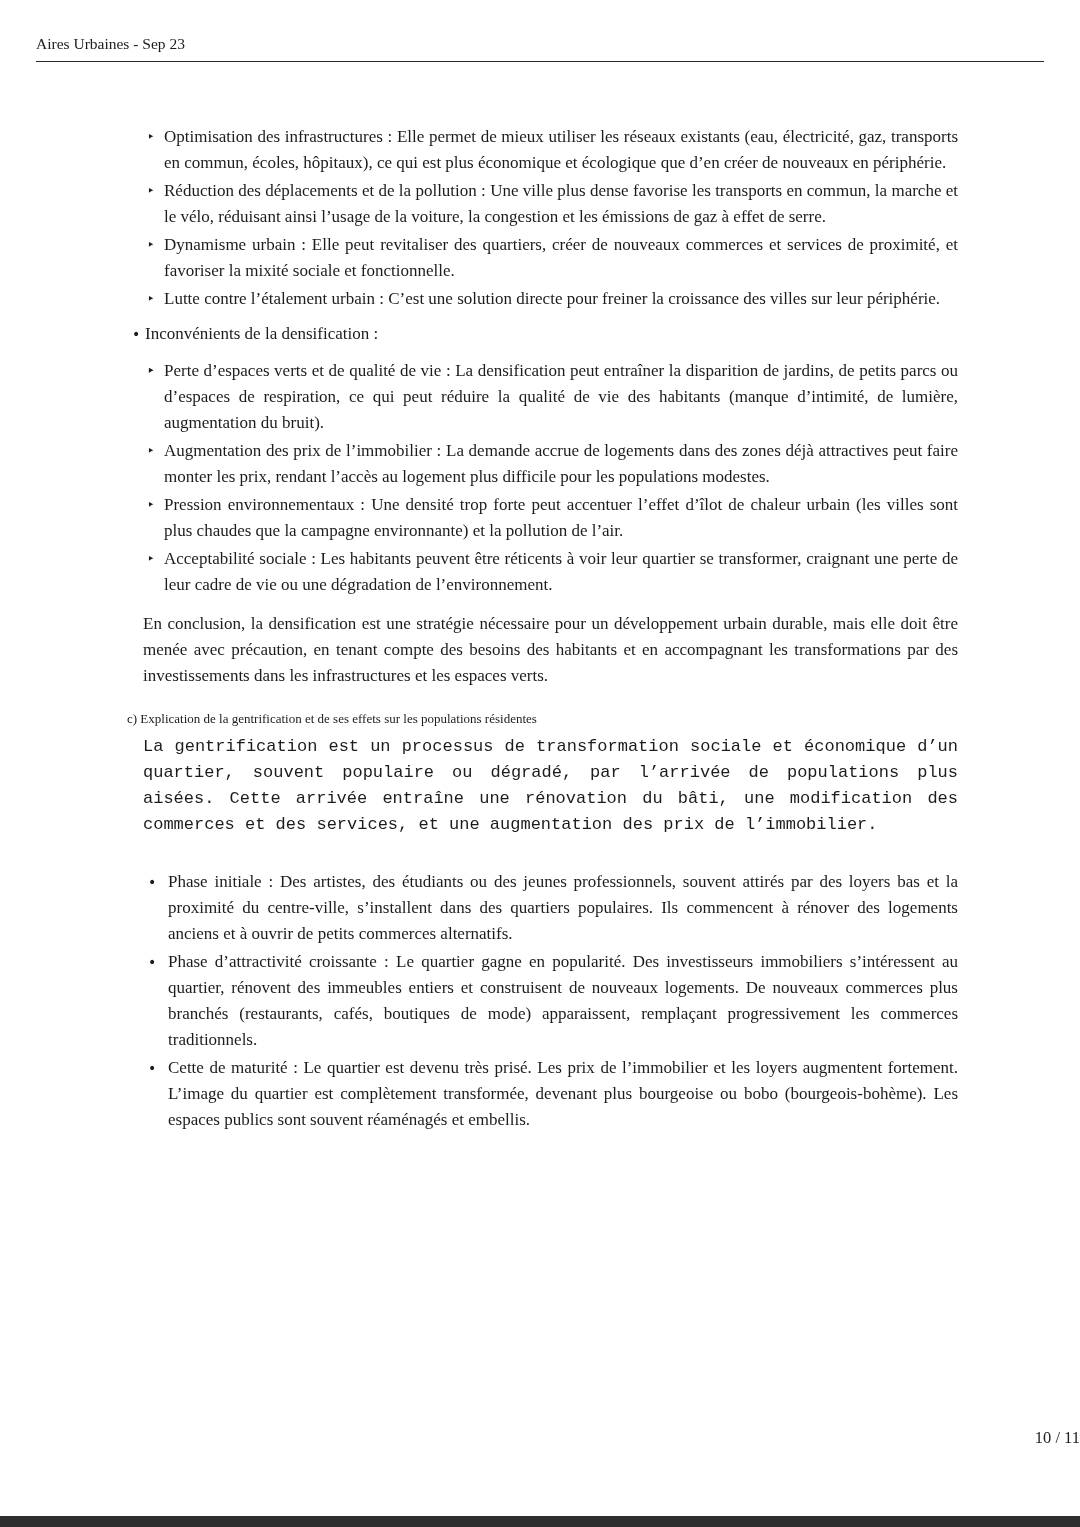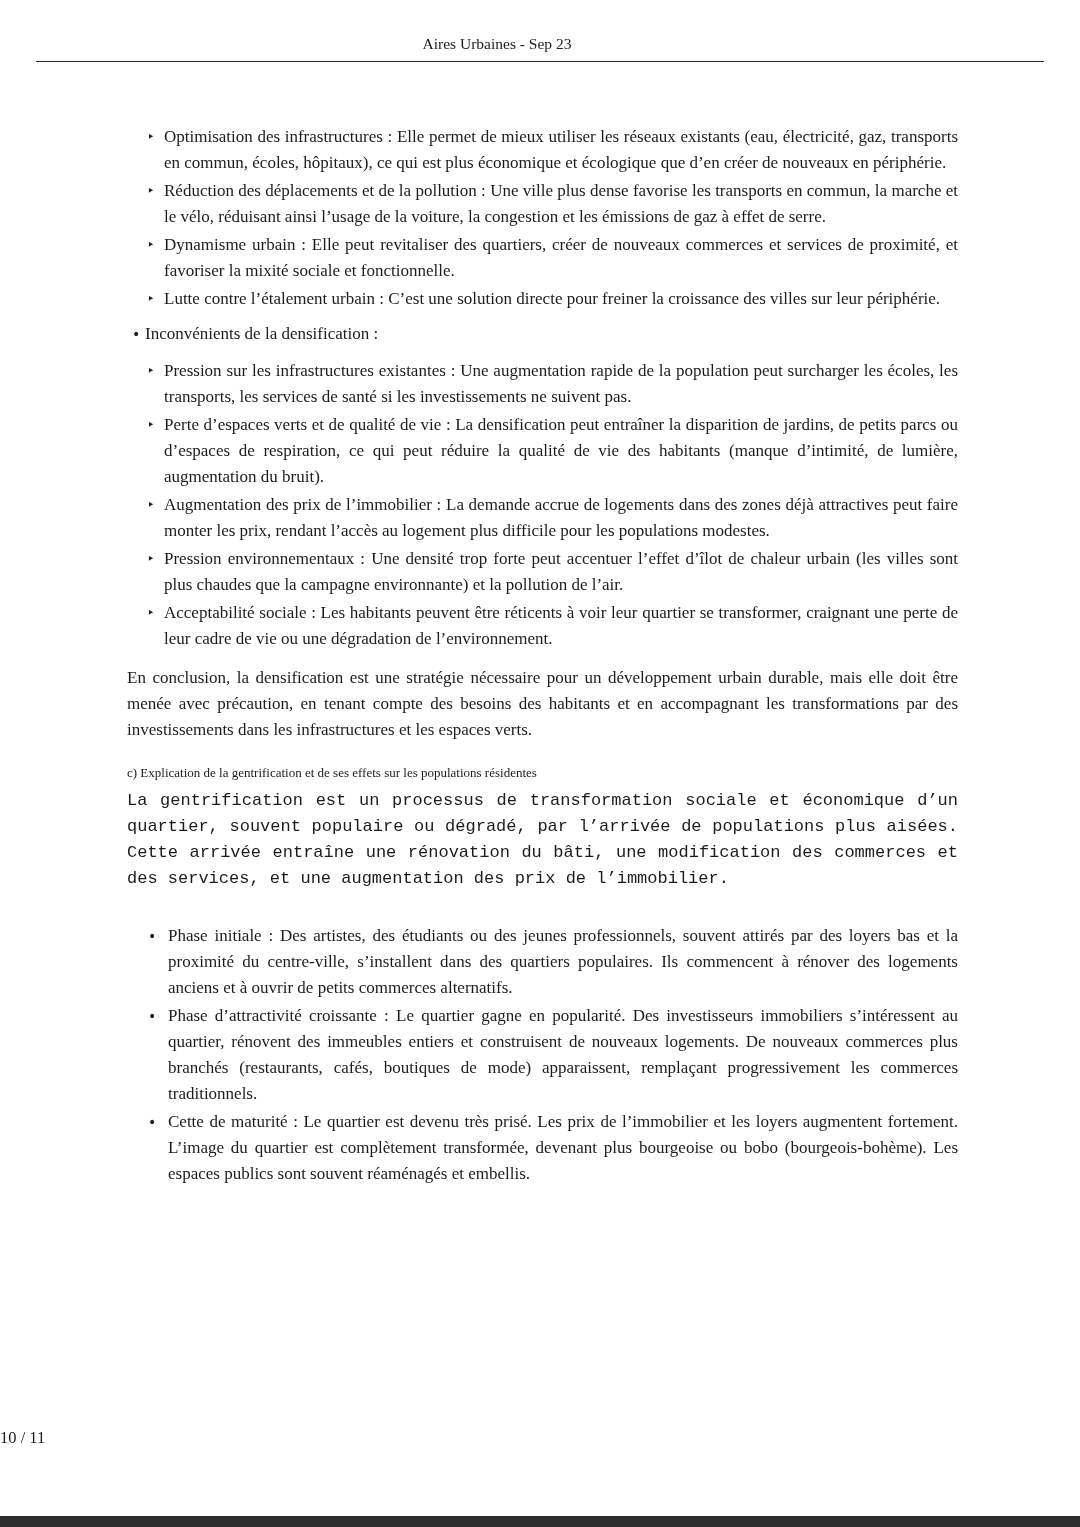--- a/index.html
+++ b/index.html
@@ -10,21 +10,21 @@
     background: #ffffff;
     color: #1c1c1c;
     font-family: "Liberation Serif", "DejaVu Serif", serif;
     position: relative;
     overflow: hidden;
   }
   .page { width: 100%; height: 100%; position: relative; }
 
   .doc-header {
     padding: 34px 122px 7px 36px;
-    text-align: center;
+    text-align: left;
     font-size: 15.5px;
     line-height: 20px;
   }
   .header-rule {
     border-bottom: 1.4px solid #2b2b2b;
     margin: 0 36px;
   }
 
   .doc-body {
     padding: 62px 122px 0 127px;
@@ -47,21 +47,21 @@
 
   .tri-item { position: relative; padding-left: 37px; }
   .tri-item + .tri-item { margin-top: 2px; }
   .tri-item .marker { left: 20px; font-size: 13px; line-height: 26px; }
 
   .bullet-item { position: relative; padding-left: 18px; margin-top: 9px; }
   .bullet-item .marker { left: 5px; font-size: 14px; line-height: 26px; }
 
   .tri-list.sub { margin-top: 11px; }
 
-  .para { margin-top: 13px; }
+  .para { margin-top: 13px; margin-left: 16px; }
   .para.tight { margin-top: 2px; font-family: Liberation Mono, monospace; }
 
   .section-heading {
     margin: 17px 0 0 0;
     font-size: 13px;
     line-height: 26px;
     text-align: left;
   }
 
   .roman-item { margin: 31px 0 0 21px; }
@@ -69,21 +69,21 @@
   .dot-list { margin-top: 31px; }
   .dot-item { position: relative; padding-left: 41px; }
   .dot-item + .dot-item { margin-top: 2px; }
   .dot-item .marker { left: 21px; font-size: 14px; line-height: 26px; }
 
   .doc-footer {
     position: absolute;
     top: 1428px;
     left: 0;
     width: 100%;
-    text-align: left;
+    text-align: right;
     font-size: 16.5px;
   }
 
   .bottom-bar {
     position: absolute;
     bottom: 0;
     left: 0;
     width: 100%;
     height: 11px;
     background: #2e2e2e;
@@ -121,21 +121,20 @@
     </ul>
 
     <div class="bullet-item">
       <span class="marker">•</span>
       <b>Inconvénients de la densification :</b>
     </div>
 
     <ul class="tri-list sub">
       <li class="tri-item">
         <span class="marker">‣</span>
-        <span><b>Pression sur les infrastructures existantes :</b> <span>Une augmentation rapide de la population peut surcharger les écoles, les transports, les services de santé si les investissements ne suivent pas.</span></span>
       </li>
       <li class="tri-item">
         <span class="marker">‣</span>
         <span><b>Perte d’espaces verts et de qualité de vie :</b> <span>La densification peut entraîner la disparition de jardins, de petits parcs ou d’espaces de respiration, ce qui peut réduire la qualité de vie des habitants (manque d’intimité, de lumière, augmentation du bruit).</span></span>
       </li>
       <li class="tri-item">
         <span class="marker">‣</span>
         <span><b>Augmentation des prix de l’immobilier :</b> <span>La demande accrue de logements dans des zones déjà attractives peut faire monter les prix, rendant l’accès au logement plus difficile pour les populations modestes.</span></span>
       </li>
       <li class="tri-item">

